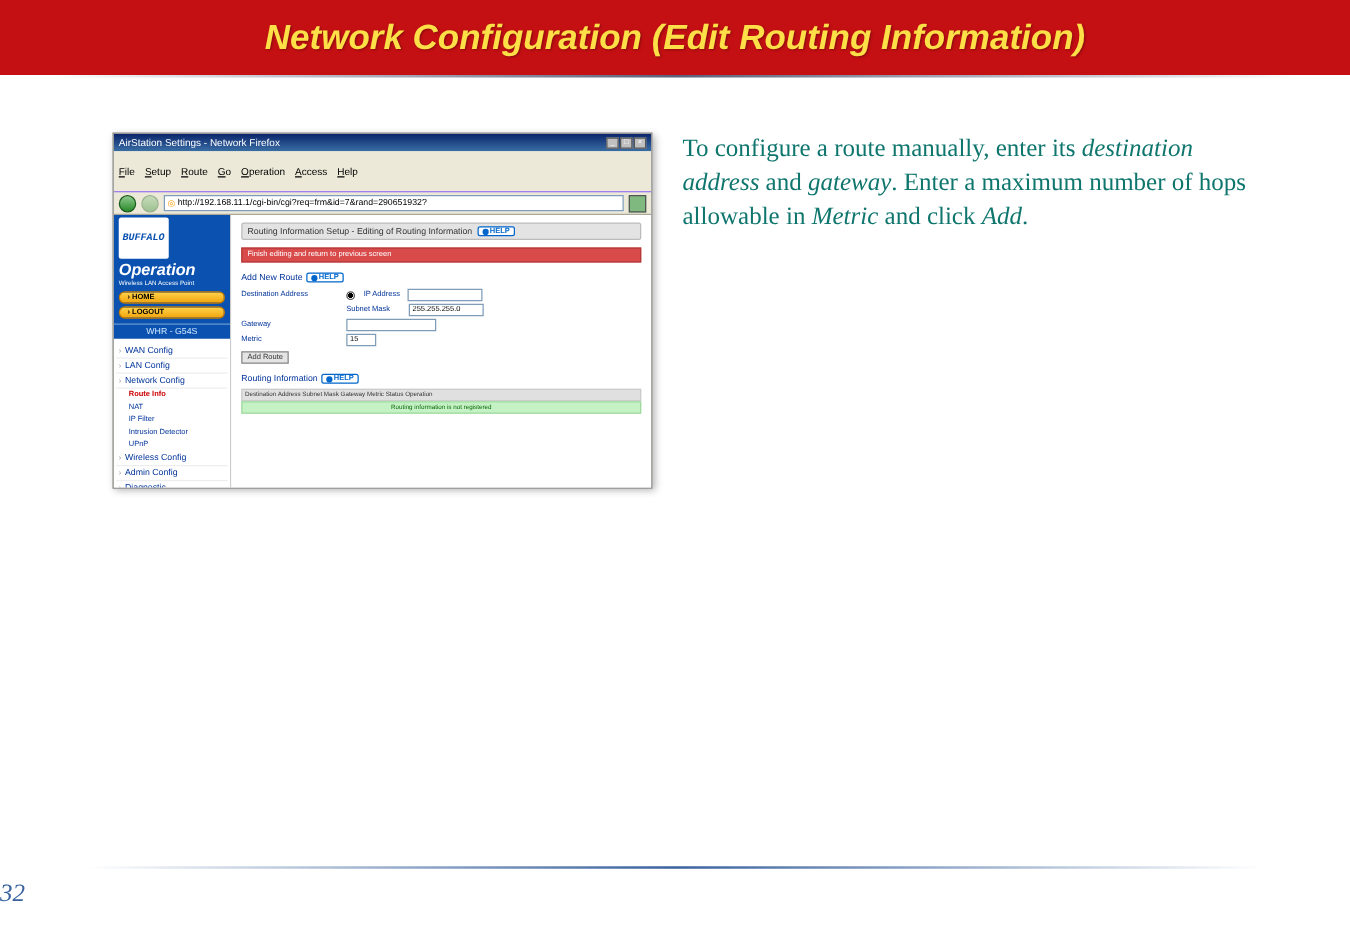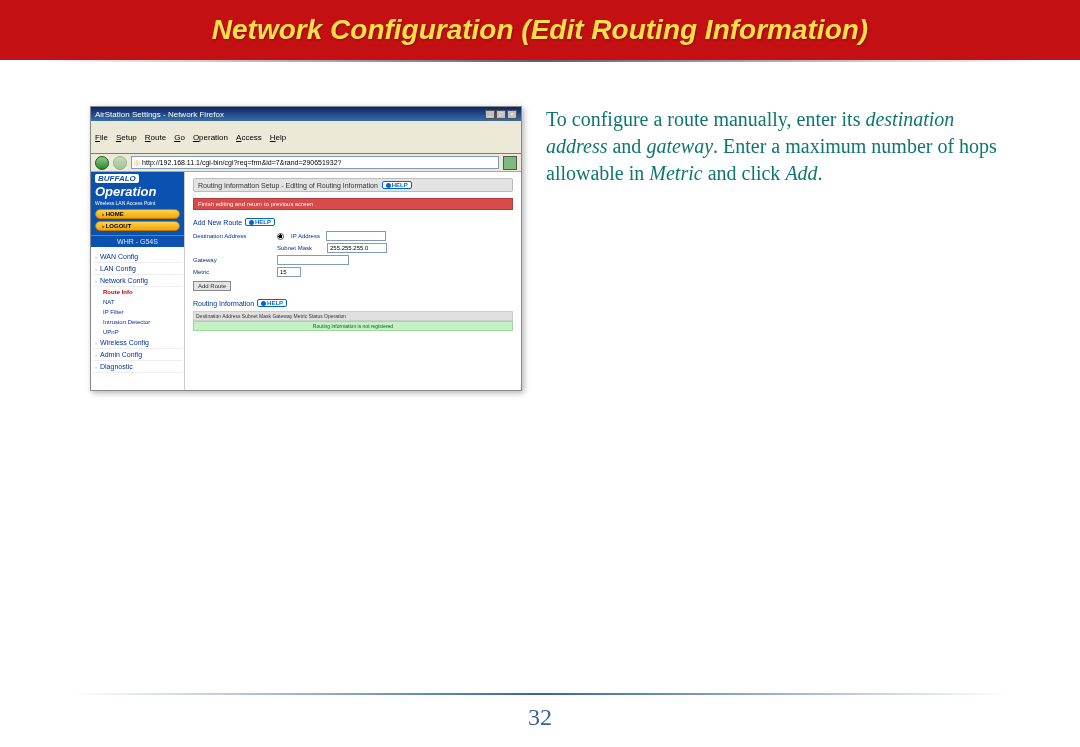--- a/index.html
+++ b/index.html
@@ -129,22 +129,23 @@
     color: #fff;
     padding: 2px 4px 4px 4px;
   }
   .brand-buffalo {
     background: #fff;
     color: #0b52b0;
     font-weight: bold;
     font-style: italic;
     font-size: 8px;
     display: inline-block;
-    padding: 0 3px;
+    padding: 12px 3px;
     border-radius: 2px;
+    font-family: Liberation Mono, monospace;
   }
   .brand-air {
     color: #fff;
     font-weight: bold;
     font-style: italic;
     font-size: 13px;
     margin-top: 1px;
   }
   .brand-sub {
     color: #fff;
@@ -318,23 +319,24 @@
     left: 70px;
     right: 70px;
     top: 693px;
     height: 2px;
     background: linear-gradient(to right, transparent, #39629e, transparent);
   }
   .page-num {
     position: absolute;
     width: 100%;
     top: 704px;
-    text-align: center;
+    text-align: left;
+    font-style: italic;
     color: #39629e;
-    font-size: 24px;
+    font-size: 20px;
     font-family: Georgia, serif;
   }
 </style>
 </head>
 <body>
 
 <div class="header-band">
   <div class="header-title">Network Configuration (Edit Routing Information)</div>
 </div>
 <div class="header-underline"></div>

